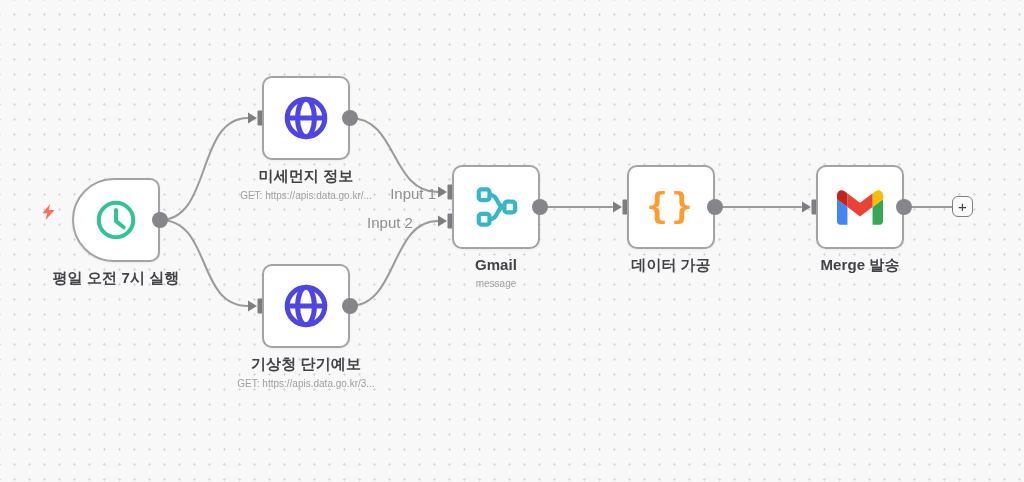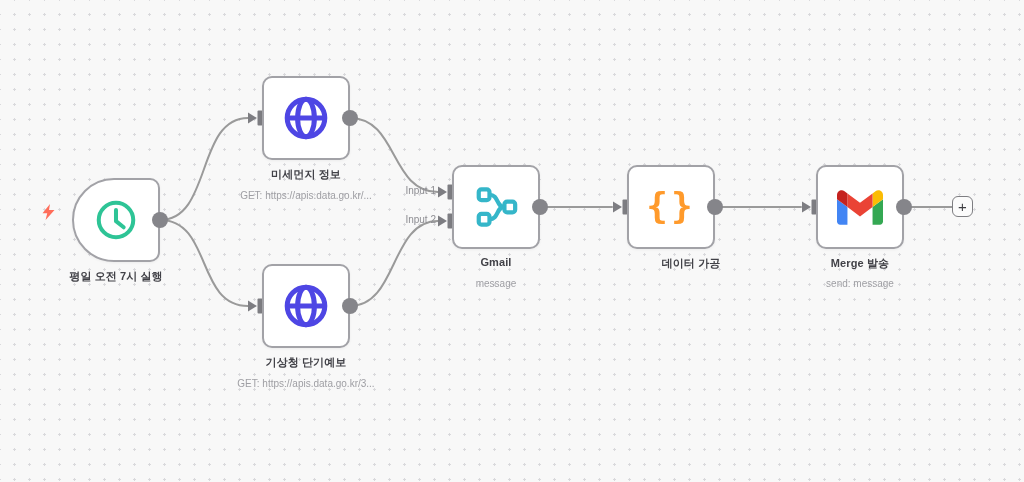--- a/index.html
+++ b/index.html
@@ -27,21 +27,21 @@
     box-sizing:border-box;
     display:flex;align-items:center;justify-content:center;
     box-shadow:0 1px 3px rgba(0,0,0,0.05);
     cursor:pointer;
   }
   .node.trigger{border-radius:42px 10px 10px 42px;}
   .node-label{
     position:absolute;
     width:280px;
     text-align:center;
-    font-size:11px;
+    font-size:15px;
     font-weight:700;
     color:#414147;
     letter-spacing:0.1px;
   }
   .node-sub{
     position:absolute;
     width:280px;
     text-align:center;
     font-size:10px;
     font-weight:400;
@@ -50,21 +50,21 @@
   .out-dot{
     position:absolute;
     width:16px;height:16px;
     border-radius:50%;
     background:#85858a;
     cursor:crosshair;
   }
   .in-port{position:absolute;cursor:crosshair;}
   .input-label{
     position:absolute;
-    font-size:10px;
+    font-size:15px;
     color:#8e8e93;
     text-align:right;
     width:60px;
   }
   .code-glyph{
     font-family:"DejaVu Sans Mono","Liberation Mono",monospace;
     font-size:36px;
     font-weight:700;
     color:#ff9a2b;
     letter-spacing:3px;
@@ -139,21 +139,21 @@
       <circle cx="12" cy="12" r="9.4" fill="none" stroke="#4e46e4" stroke-width="2.5"></circle>
       <ellipse cx="12" cy="12" rx="4.2" ry="9.4" fill="none" stroke="#4e46e4" stroke-width="2.5"></ellipse>
       <line x1="2.6" y1="12" x2="21.4" y2="12" stroke="#4e46e4" stroke-width="2.5"></line>
     </svg>
   </div>
   <div class="out-dot" style="left:342px;top:298px;"></div>
   <div class="node-label" style="left:166px;top:355px;text-align:center;">기상청 단기예보</div>
   <div class="node-sub" style="left:166px;top:378px;">GET: https://apis.data.go.kr/3...</div>
 
   <div class="input-label" style="left:376px;top:185px;">Input 1</div>
-  <div class="input-label" style="left:376px;top:214px;">Input 2</div>
+  <div class="input-label" style="left:360px;top:214px;text-align:center;">Input 2</div>
   <svg class="in-port" style="left:437px;top:183px;" width="16" height="18" viewBox="0 0 16 18">
     <polygon points="1,3.5 10,9 1,14.5" fill="#7d7d82"></polygon>
     <rect x="10.5" y="1.5" width="5" height="15" rx="1" fill="#7d7d82"></rect>
   </svg>
   <svg class="in-port" style="left:437px;top:212px;" width="16" height="18" viewBox="0 0 16 18">
     <polygon points="1,3.5 10,9 1,14.5" fill="#7d7d82"></polygon>
     <rect x="10.5" y="1.5" width="5" height="15" rx="1" fill="#7d7d82"></rect>
   </svg>
   <div class="node" style="left:452px;top:165px;">
     <svg width="46" height="46" viewBox="0 0 24 24">
@@ -171,36 +171,35 @@
   <div class="node-sub" style="left:356px;top:278px;">message</div>
 
   <svg class="in-port" style="left:612px;top:198px;" width="16" height="18" viewBox="0 0 16 18">
     <polygon points="1,3.5 10,9 1,14.5" fill="#7d7d82"></polygon>
     <rect x="10.5" y="1.5" width="5" height="15" rx="1" fill="#7d7d82"></rect>
   </svg>
   <div class="node" style="left:627px;top:165px;">
     <span class="code-glyph">{}</span>
   </div>
   <div class="out-dot" style="left:707px;top:199px;"></div>
-  <div class="node-label" style="left:551px;top:256px;">데이터 가공</div>
+  <div class="node-label" style="left:531px;top:256px;font-family:Liberation Serif, serif;">데이터 가공</div>
 
   <svg class="in-port" style="left:801px;top:198px;" width="16" height="18" viewBox="0 0 16 18">
     <polygon points="1,3.5 10,9 1,14.5" fill="#7d7d82"></polygon>
     <rect x="10.5" y="1.5" width="5" height="15" rx="1" fill="#7d7d82"></rect>
   </svg>
   <div class="node" style="left:816px;top:165px;">
     <svg width="46" height="35" viewBox="52 42 88 66">
       <path fill="#4285f4" d="M58 108h14V74L52 59v43c0 3.32 2.69 6 6 6"></path>
       <path fill="#34a853" d="M120 108h14c3.32 0 6-2.69 6-6V59l-20 15"></path>
       <path fill="#fbbc04" d="M120 48v26l20-15v-8c0-7.42-8.47-11.65-14.4-7.2"></path>
       <path fill="#ea4335" d="M72 74V48l24 18 24-18v26L96 92"></path>
       <path fill="#c5221f" d="M52 51v8l20 15V48l-5.6-4.2c-5.94-4.45-14.4-.22-14.4 7.2"></path>
     </svg>
   </div>
   <div class="out-dot" style="left:896px;top:199px;"></div>
   <div class="node-label" style="left:720px;top:256px;">Merge 발송</div>
-  <div class="node-sub" style="left:720px;top:278px;">send: message</div>
 
   <div class="add-btn" style="left:952px;top:196px;">
     <span>+</span>
   </div>
 
 </div>
 
 </body></html>

